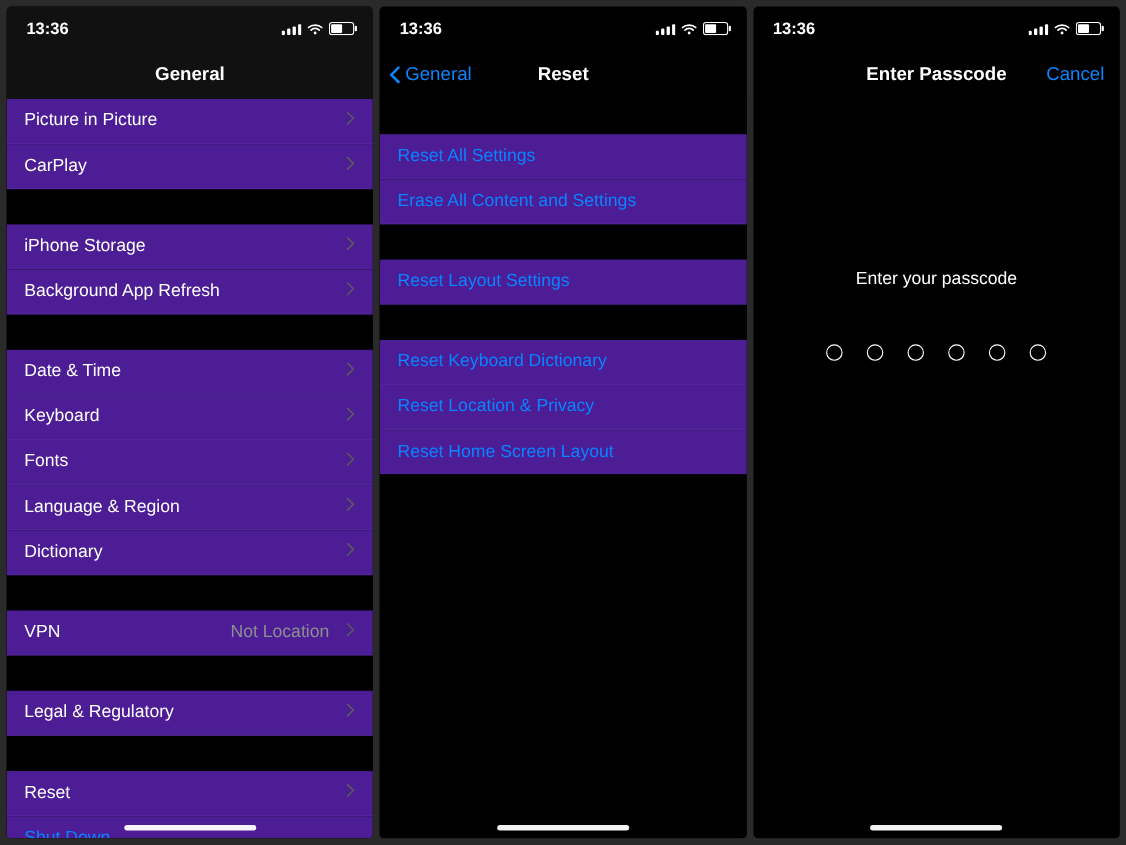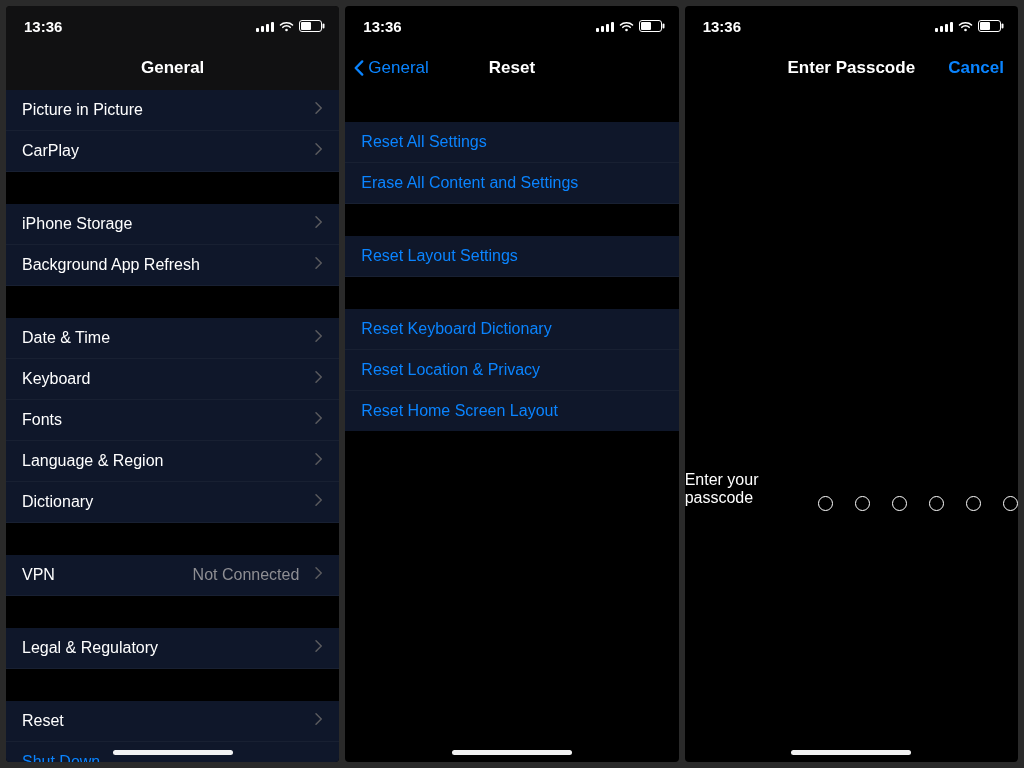--- a/index.html
+++ b/index.html
@@ -74,39 +74,39 @@
   .nav-back svg { margin-right: 2px; }
   .nav-right {
     position: absolute;
     right: 14px;
     top: 0;
     bottom: 0;
     display: flex;
     align-items: center;
     color: #0a84ff;
     font-size: 17px;
-    font-weight: 700;
+    font-weight: 400;
     cursor: pointer;
   }
   .nav-title {
     color: #fff;
     font-weight: 600;
   }
   
   .list {
     flex: 1;
     overflow: hidden;
   }
   .group-gap {
     height: 32px;
     background: #000;
   }
   .row {
     position: relative;
-    background: #0f172a;
+    background: #4c1d95;
     color: #fff;
     font-size: 16px;
     padding: 11px 36px 11px 16px;
     border-bottom: 1px solid rgba(255,255,255,0.04);
     cursor: pointer;
     display: flex;
     justify-content: space-between;
     align-items: center;
   }
   .row:last-child { border-bottom: none; }
@@ -121,21 +121,21 @@
     top: 50%;
     transform: translateY(-50%);
     color: #5a5a5e;
   }
   .row.linkblue { color: #0a84ff; }
   .row.no-chev { padding-right: 16px; }
   
   .passcode-area {
     flex: 1;
     display: flex;
-    flex-direction: row;
+    flex-direction: column;
     align-items: center;
     justify-content: flex-start;
     padding-top: 155px;
     color: #fff;
     gap: 20px;
   }
   .passcode-prompt {
     font-size: 16px;
     margin-bottom: 30px;
   }
@@ -284,21 +284,21 @@
         <span>Dictionary</span>
         <span class="chev"><svg width="12" height="20" viewBox="0 0 16 20">
               <use href="#chevron-right"></use>
             </svg></span>
       </div>
 
       <div class="group-gap"></div>
 
       <div class="row">
         <span>VPN</span>
-        <span class="value">Not Connected</span>
+        <span class="value">Not Location</span>
         <span class="chev"><svg width="12" height="20" viewBox="0 0 16 20">
               <use href="#chevron-right"></use>
             </svg></span>
       </div>
 
       <div class="group-gap"></div>
 
       <div class="row">
         <span>Legal &amp; Regulatory</span>
         <span class="chev"><svg width="12" height="20" viewBox="0 0 16 20">

